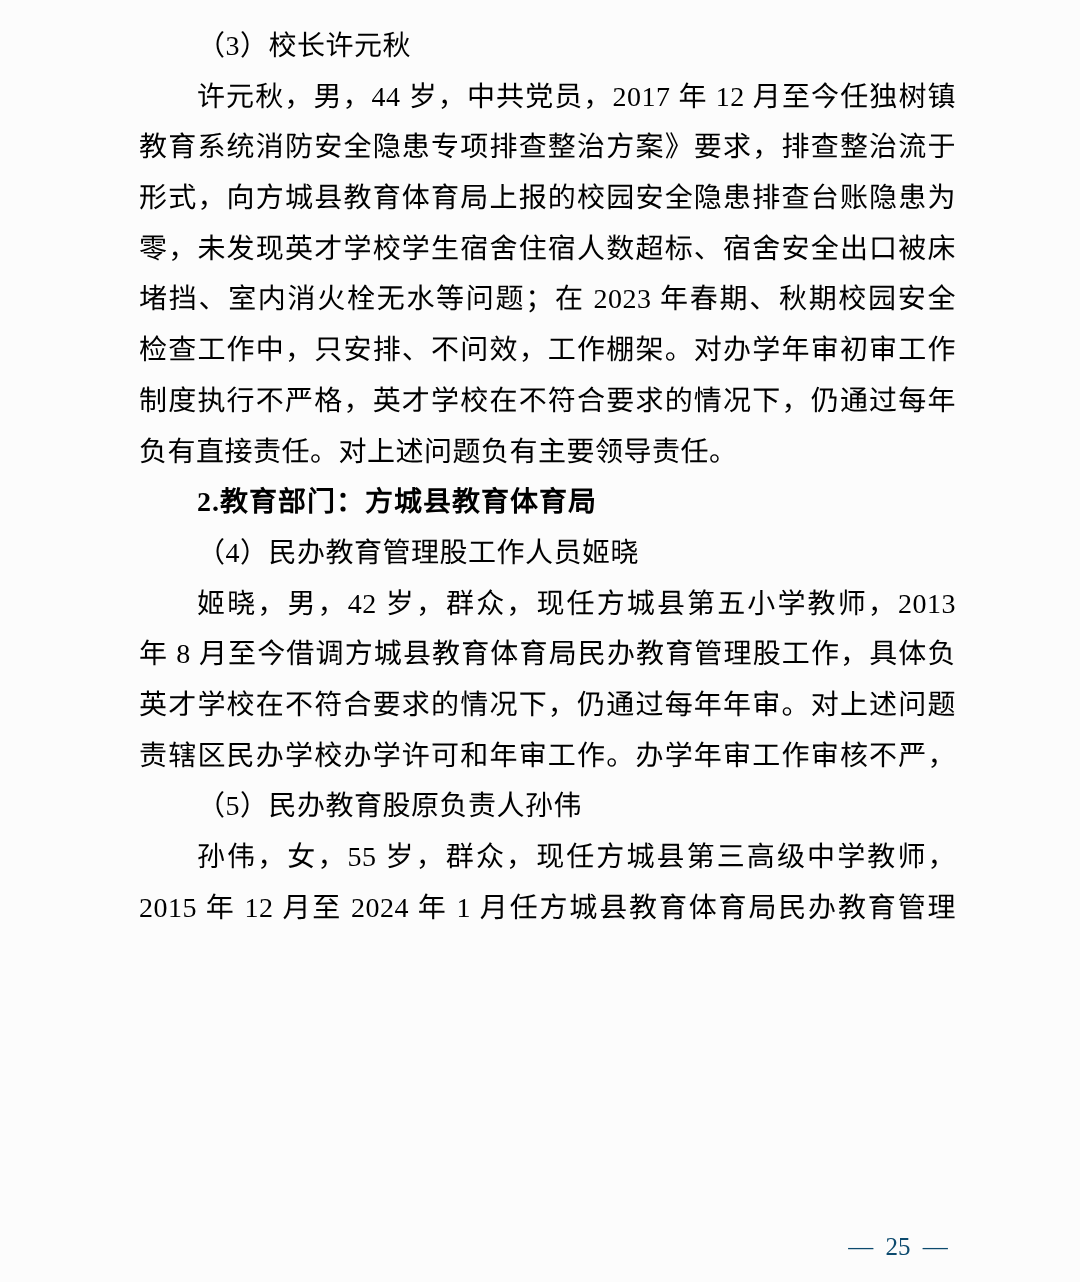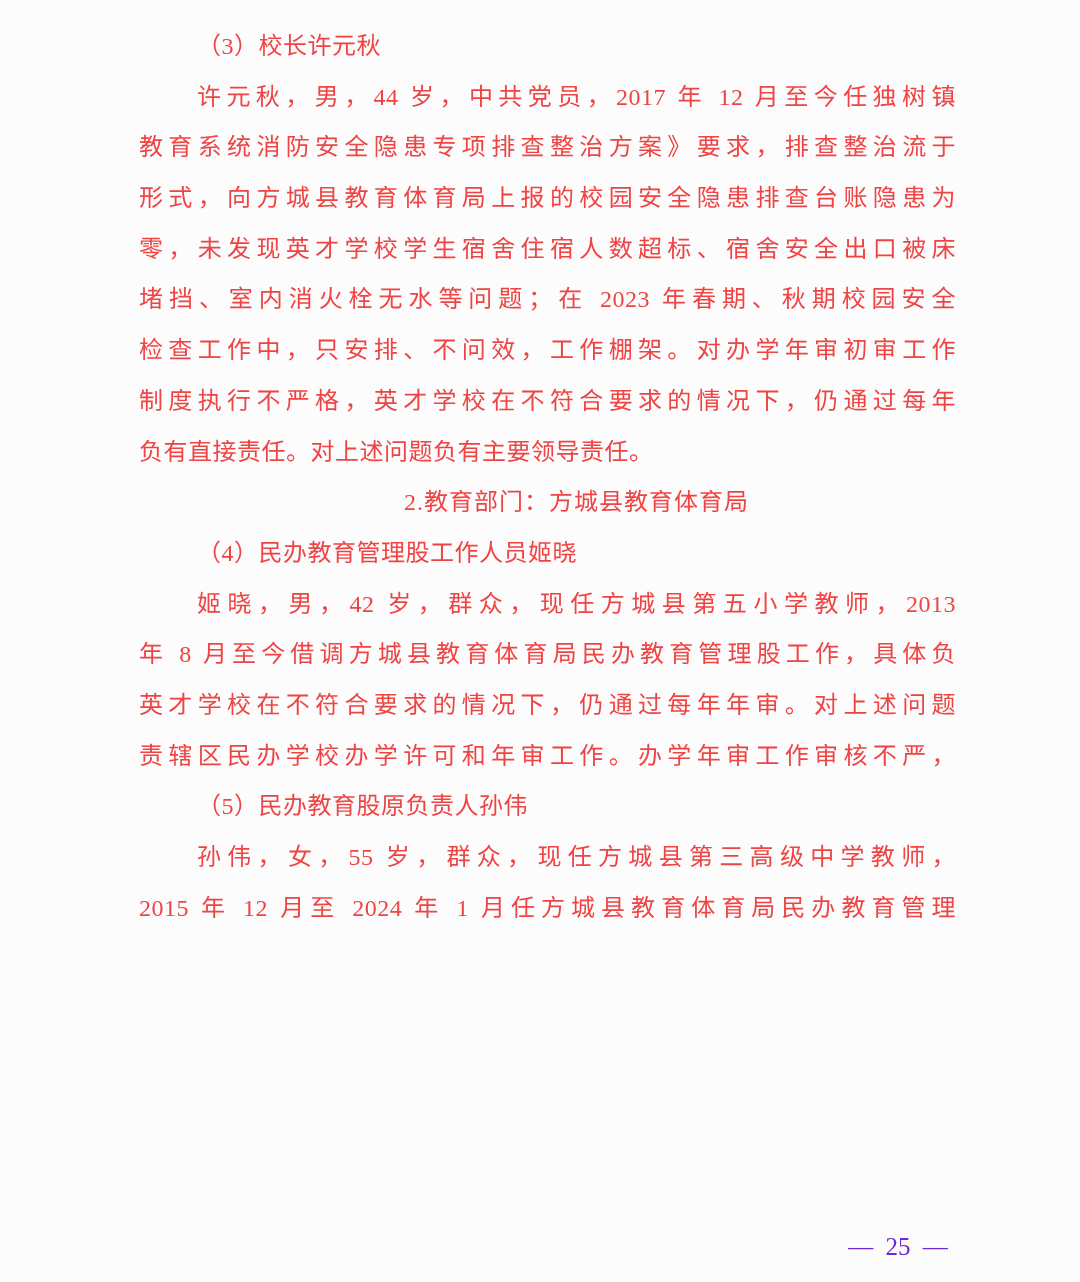--- a/index.html
+++ b/index.html
@@ -18,47 +18,46 @@
     font-family: "Liberation Serif", "DejaVu Serif", serif;
     overflow: hidden;
   }
   .content {
     position: absolute;
     left: 139px;
     top: 21px;
     width: 817px;
   }
   .line {
-    font-size: 24px;
+    font-size: 28px;
     line-height: 50.7px;
     height: 50.7px;
     text-align: left;
     letter-spacing: 0.5px;
-    color: #ef4444;
+    color: #000000;
   }
   .line.indent {
     text-indent: 58px;
   }
   .line.justify {
     text-align: justify;
     text-align-last: justify;
   }
   .line.bold {
-    font-weight: 400;
+    font-weight: 700;
     letter-spacing: 1px;
-    text-align: center;
   }
   .page-number {
     position: absolute;
     left: 838px;
     top: 1231px;
     width: 120px;
     font-size: 25px;
     line-height: 32px;
-    color: #6d28d9;
+    color: #0c4a6e;
     text-align: center;
     word-spacing: 6px;
     font-family: "Liberation Serif", "DejaVu Serif", serif;
   }
 </style>
 </head>
 <body>
 
 <div class="page">
   <div class="content" id="doc-body">

